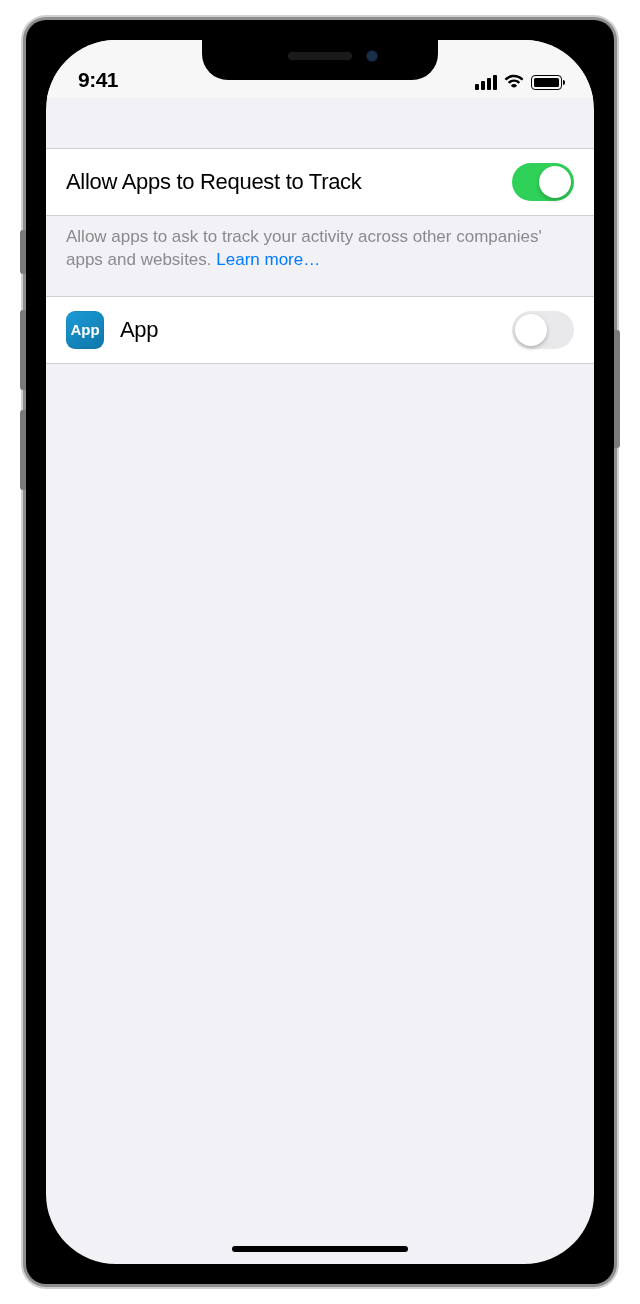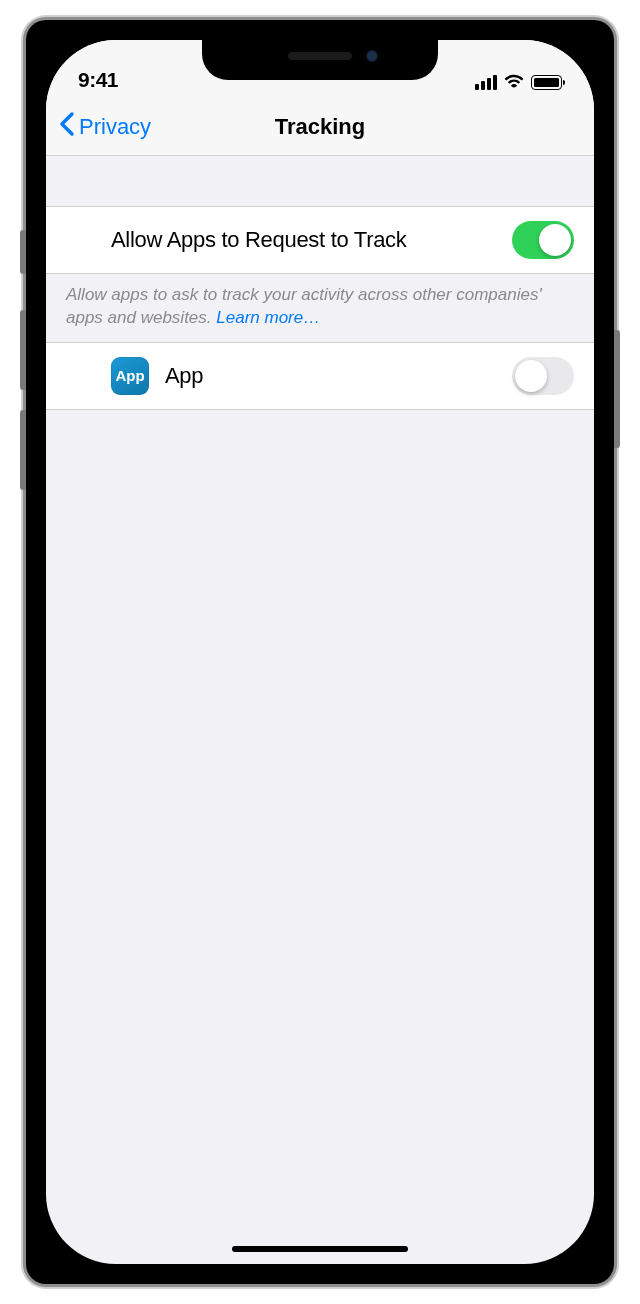--- a/index.html
+++ b/index.html
@@ -198,21 +198,20 @@
     .setting-group {
       background: #fff;
       border-top: 1px solid #d0d0d0;
       border-bottom: 1px solid #d0d0d0;
     }
     .setting-row {
       display: flex;
       align-items: center;
       padding: 14px 20px 14px 20px;
       min-height: 58px;
-      margin-left: 45px;
     }
     .setting-label {
       flex: 1;
       font-size: 22px;
       color: #000;
       letter-spacing: -0.3px;
     }
     .toggle {
       width: 62px;
       height: 38px;
@@ -235,25 +234,24 @@
       border-radius: 50%;
       box-shadow: 0 2px 4px rgba(0,0,0,0.25);
     }
     .toggle.on .toggle-knob {
       right: 3px;
     }
     .toggle.off .toggle-knob {
       left: 3px;
     }
     .footer-text {
-      padding: 10px 20px 12px;
+      padding: 10px 20px 24px;
       font-size: 17px;
       line-height: 1.35;
       color: #8a8a8e;
-      font-style: italic;
     }
     .footer-link {
       color: #007aff;
     }
     .app-icon {
       width: 38px;
       height: 38px;
       background: linear-gradient(150deg, #1b9ad6 0%, #0f77aa 100%);
       border-radius: 9px;
       margin-right: 16px;
@@ -305,31 +303,20 @@
           <svg viewBox="0 0 20 16" fill="#000">
             <path d="M10 15.5c-.8 0-1.5-.3-2-.8l-.8-.8c-.2-.2-.2-.5 0-.7 1.5-1.5 4.1-1.5 5.6 0 .2.2.2.5 0 .7l-.8.8c-.5.5-1.2.8-2 .8zM4.2 10.5c-.2-.2-.2-.5 0-.7 3.2-3.2 8.4-3.2 11.6 0 .2.2.2.5 0 .7l-1 1c-.2.2-.5.2-.7 0-2.2-2.2-5.8-2.2-8 0-.2.2-.5.2-.7 0l-1.2-1zM.9 7.2c-.2-.2-.2-.5 0-.7C5.9 1.5 14.1 1.5 19.1 6.5c.2.2.2.5 0 .7l-1 1c-.2.2-.5.2-.7 0-4-4-10.6-4-14.6 0-.2.2-.5.2-.7 0l-1.2-1z"></path>
           </svg>
         </div>
         <div class="battery-icon">
           <div class="battery-fill"></div>
         </div>
       </div>
     </div>
 
-    <div class="nav-bar">
-      <div class="back-button">
-        <span class="back-chevron">
-          <svg viewBox="0 0 17 26" fill="none" stroke="#007aff" stroke-width="3.5" stroke-linecap="round" stroke-linejoin="round">
-            <polyline points="14,3 4,13 14,23"></polyline>
-          </svg>
-        </span>
-        <span class="back-label">Privacy</span>
-      </div>
-      <div class="nav-title">Tracking</div>
-    </div>
 
     <div class="settings-content">
 
       <div class="setting-group">
         <div class="setting-row">
           <div class="setting-label">Allow Apps to Request to Track</div>
           <div class="toggle on">
             <div class="toggle-knob"></div>
           </div>
         </div>

